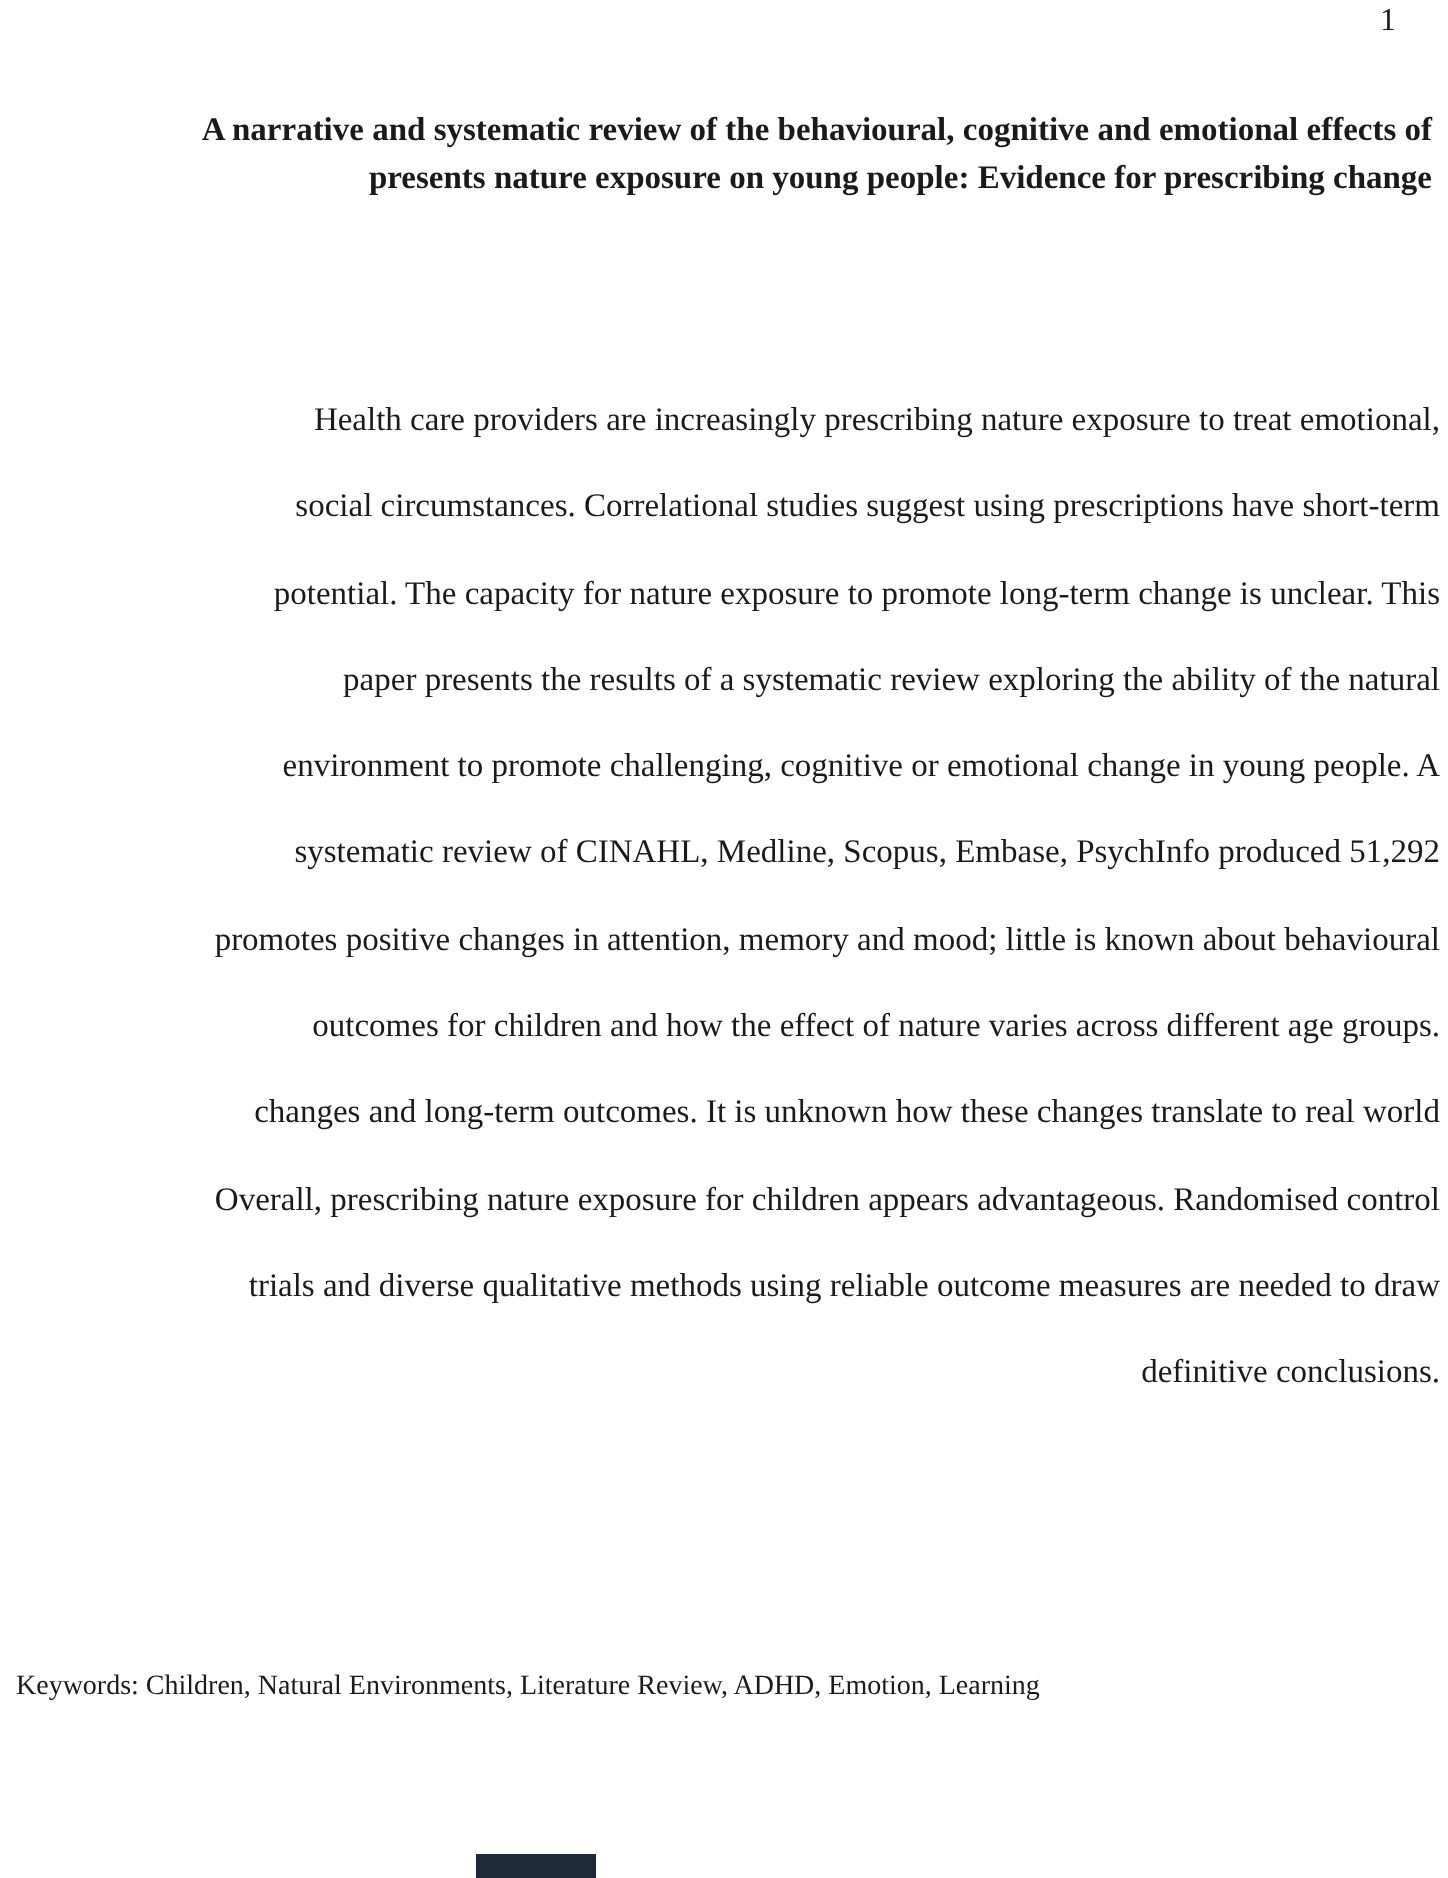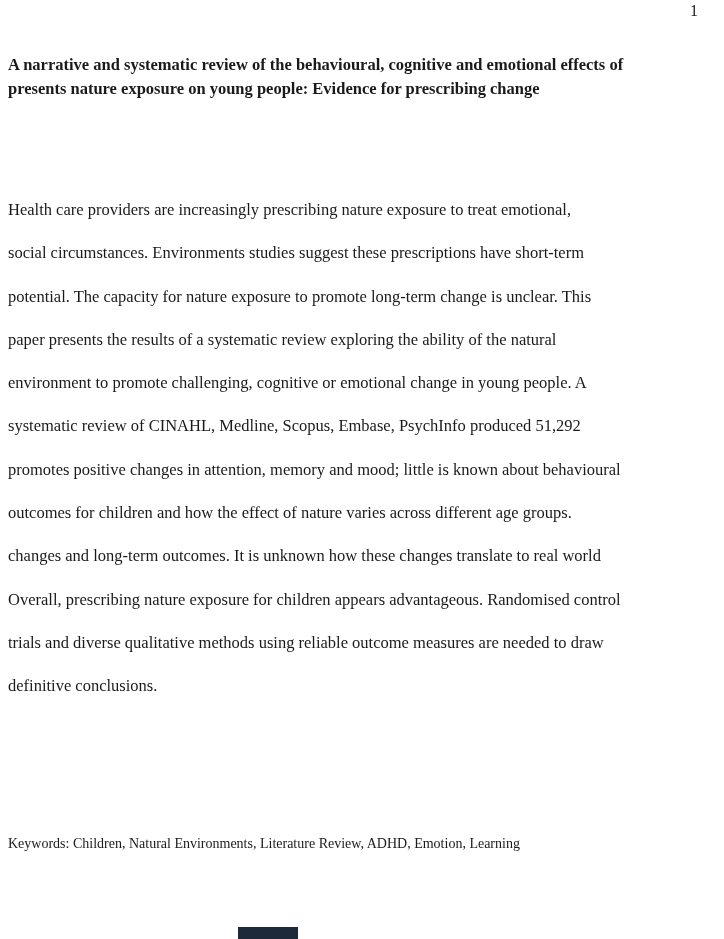--- a/index.html
+++ b/index.html
@@ -22,41 +22,42 @@
     right: 26px;
     font-size: 16px;
     line-height: 18px;
   }
   .paper-title {
     position: absolute;
     top: 53px;
     left: 8px;
     right: 8px;
     margin: 0;
-    text-align: left;
+    text-align: right;
     font-size: 16.5px;
     font-weight: bold;
   }
   .title-line {
     display: block;
     line-height: 24px;
     white-space: nowrap;
   }
   .abstract {
     position: absolute;
     top: 188px;
     left: 8px;
     right: 4px;
   }
   .body-line {
     height: 43.3px;
     line-height: 43.3px;
     font-size: 16.5px;
     white-space: nowrap;
     overflow: visible;
+    text-align: right;
   }
   .keywords {
     position: absolute;
     top: 822px;
     left: 8px;
     font-size: 14px;
     line-height: 43.3px;
     white-space: nowrap;
   }
   .bottom-bar {
@@ -75,21 +76,21 @@
 
   <div class="page-number">1</div>
 
   <h1 class="paper-title">
     <span class="title-line">A narrative and systematic review of the behavioural, cognitive and emotional effects of</span>
     <span class="title-line">presents nature exposure on young people: Evidence for prescribing change</span>
   </h1>
 
   <div class="abstract">
     <div class="body-line">Health care providers are increasingly prescribing nature exposure to treat emotional,</div>
-    <div class="body-line">social circumstances. Environments studies suggest these prescriptions have short-term</div>
+    <div class="body-line">social circumstances. Correlational studies suggest using prescriptions have short-term</div>
     <div class="body-line">potential. The capacity for nature exposure to promote long-term change is unclear. This</div>
     <div class="body-line">paper presents the results of a systematic review exploring the ability of the natural</div>
     <div class="body-line">environment to promote challenging, cognitive or emotional change in young people. A</div>
     <div class="body-line">systematic review of CINAHL, Medline, Scopus, Embase, PsychInfo produced 51,292</div>
     <div class="body-line">promotes positive changes in attention, memory and mood; little is known about behavioural</div>
     <div class="body-line">outcomes for children and how the effect of nature varies across different age groups.</div>
     <div class="body-line">changes and long-term outcomes. It is unknown how these changes translate to real world</div>
     <div class="body-line">Overall, prescribing nature exposure for children appears advantageous. Randomised control</div>
     <div class="body-line">trials and diverse qualitative methods using reliable outcome measures are needed to draw</div>
     <div class="body-line">definitive conclusions.</div>

